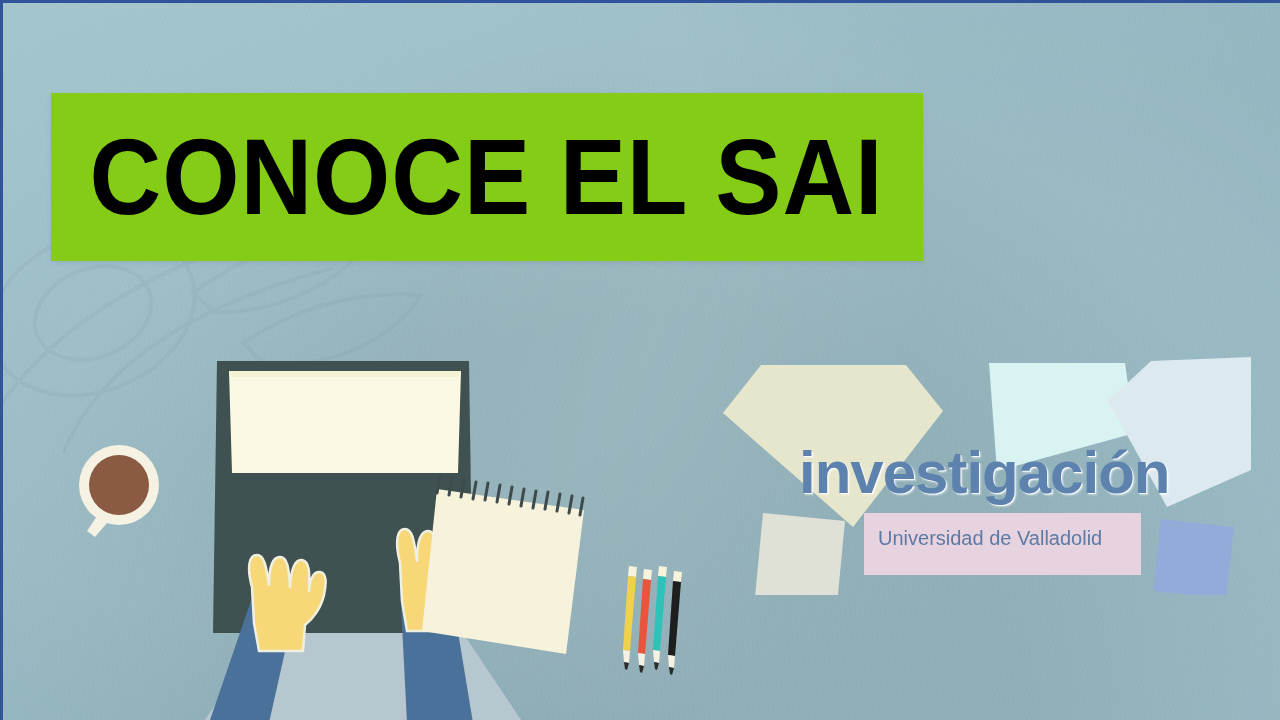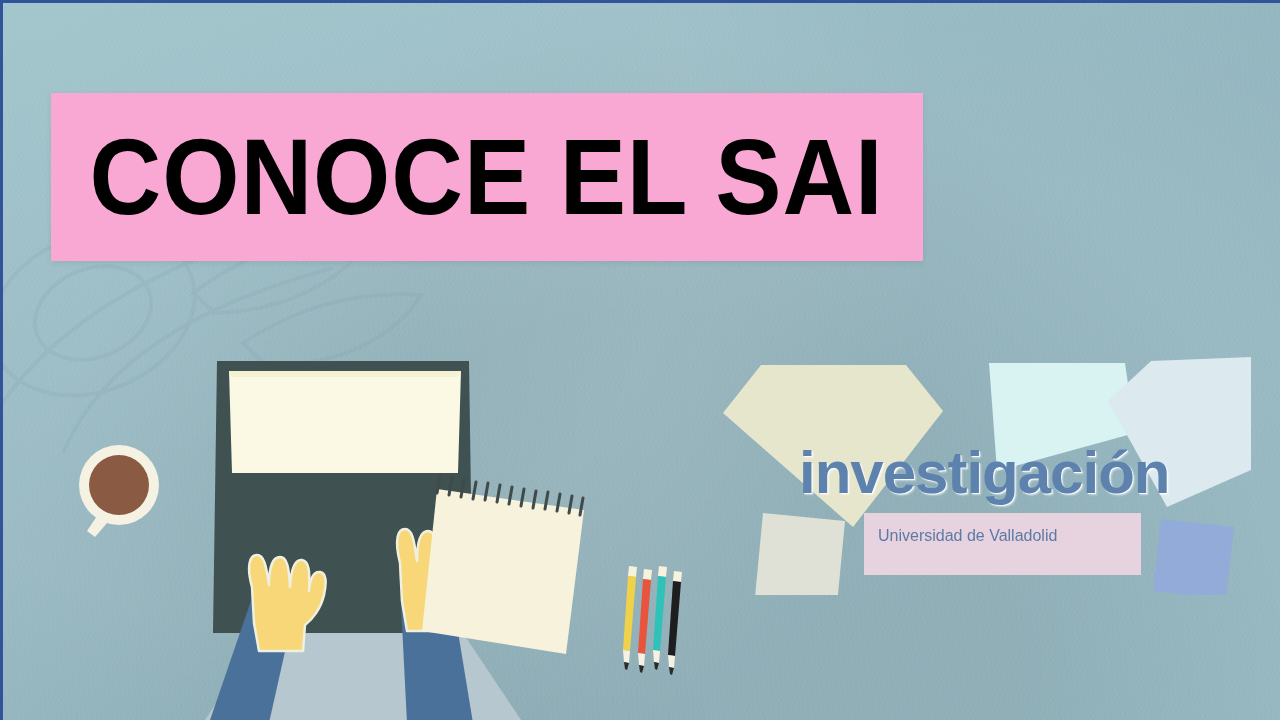--- a/index.html
+++ b/index.html
@@ -53,21 +53,21 @@
     pointer-events: none;
   }
 
   
   .title-box {
     position: absolute;
     left: 48px;
     top: 90px;
     width: 872px;
     height: 168px;
-    background: #f9a8d4;
+    background: #84cc16;
     display: flex;
     align-items: center;
     justify-content: center;
     box-shadow: 0 2px 6px rgba(0,0,0,.07);
   }
   .title-text {
     font-family: "Liberation Sans Narrow", "Liberation Sans", sans-serif;
     font-weight: bold;
     font-size: 108px;
     line-height: 1;
@@ -121,21 +121,21 @@
     top: 158px;
     width: 277px;
     height: 62px;
     background: #e7d2e0;
   }
   .logo-sub-text {
     position: absolute;
     left: 157px;
     top: 172px;
     font-family: "Liberation Sans", sans-serif;
-    font-size: 16px;
+    font-size: 20px;
     color: #5d7aa4;
     white-space: nowrap;
     user-select: none;
   }
 </style>
 </head>
 <body>
 
 <div id="slide">
 

